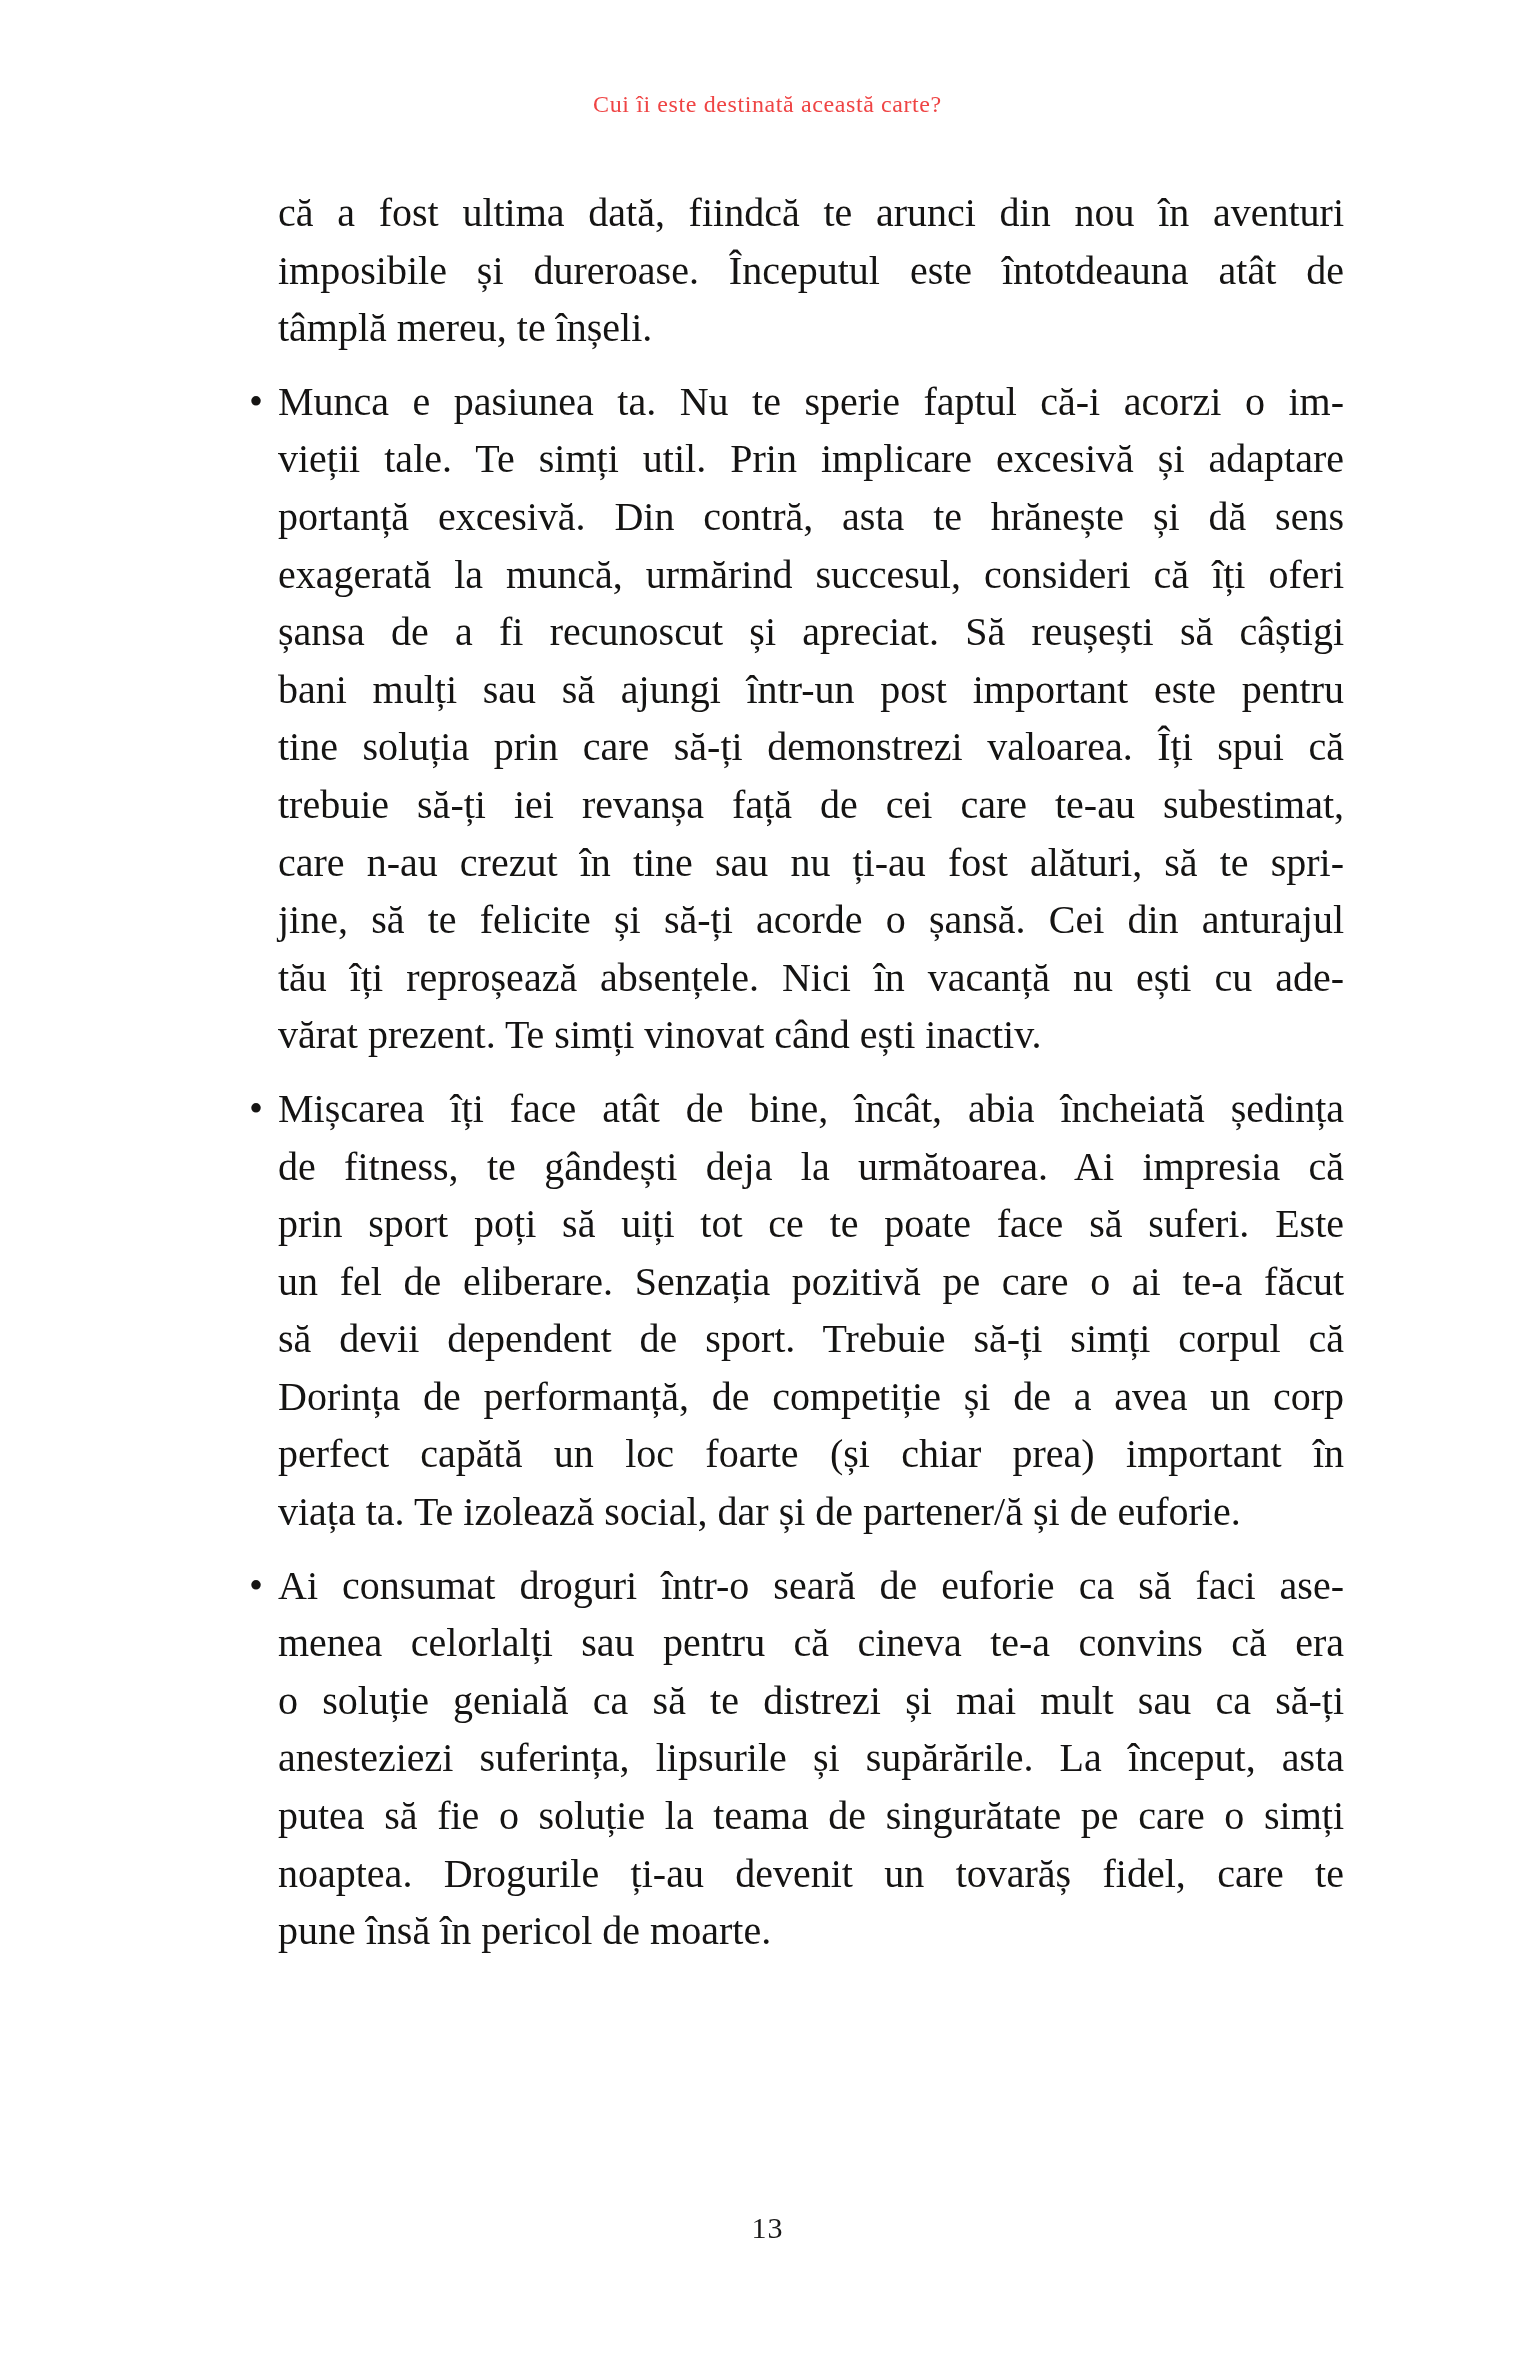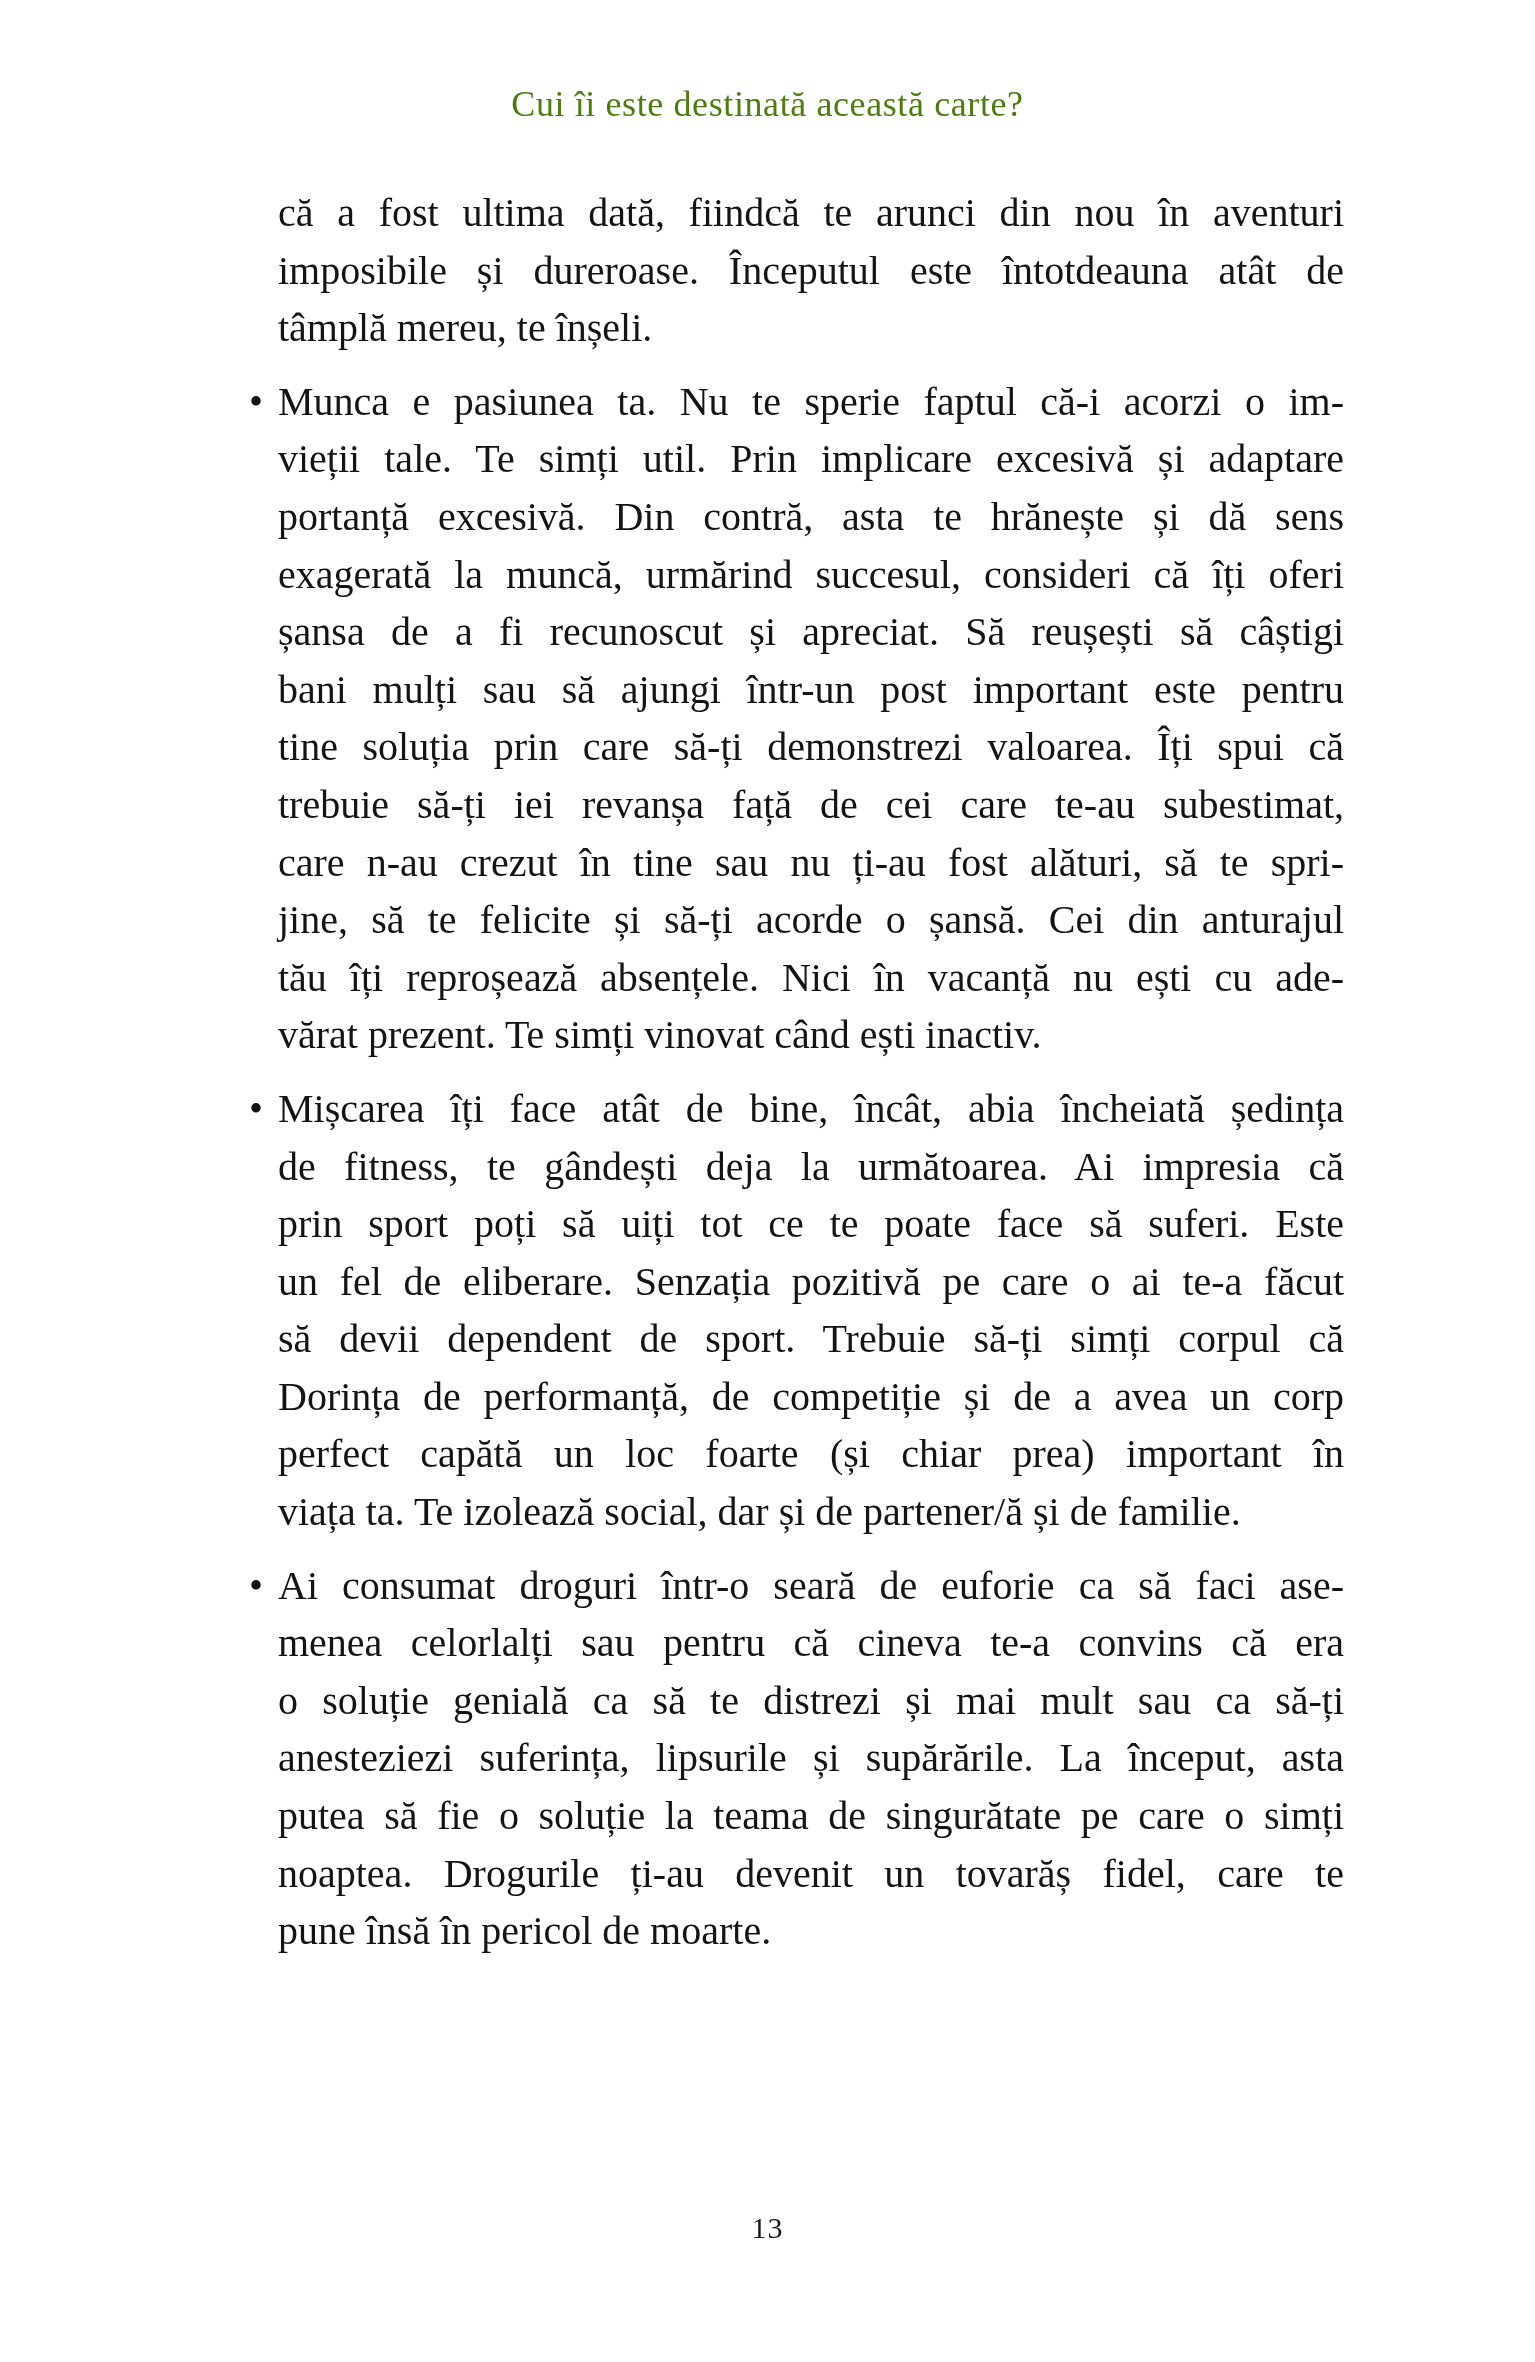--- a/index.html
+++ b/index.html
@@ -15,24 +15,24 @@
     font-family: "Liberation Serif", serif;
     color: #151413;
     overflow: hidden;
   }
   .running-header {
     position: absolute;
     top: 84px;
     left: 0;
     width: 1535px;
     text-align: center;
-    font-size: 36px;
+    font-size: 24px;
     line-height: 40px;
     letter-spacing: 0.6px;
-    color: #4d7c0f;
+    color: #ef4444;
     white-space: nowrap;
   }
   .text-block {
     position: absolute;
     left: 262px;
     top: 168px;
     width: 1098px;
     font-size: 40px;
     line-height: 57.6px;
     color: #151413;
@@ -102,21 +102,21 @@
 
   <div class="para">
     <span class="bullet">•</span>
     <div class="ln">Mișcarea îți face atât de bine, încât, abia încheiată ședința</div>
     <div class="ln">de fitness, te gândești deja la următoarea. Ai impresia că</div>
     <div class="ln">prin sport poți să uiți tot ce te poate face să suferi. Este</div>
     <div class="ln">un fel de eliberare. Senzația pozitivă pe care o ai te-a făcut</div>
     <div class="ln">să devii dependent de sport. Trebuie să-ți simți corpul că</div>
     <div class="ln">Dorința de performanță, de competiție și de a avea un corp</div>
     <div class="ln">perfect capătă un loc foarte (și chiar prea) important în</div>
-    <div class="ln ln-last">viața ta. Te izolează social, dar și de partener/ă și de familie.</div>
+    <div class="ln ln-last">viața ta. Te izolează social, dar și de partener/ă și de euforie.</div>
   </div>
 
   <div class="para">
     <span class="bullet">•</span>
     <div class="ln">Ai consumat droguri într-o seară de euforie ca să faci ase-</div>
     <div class="ln">menea celorlalți sau pentru că cineva te-a convins că era</div>
     <div class="ln">o soluție genială ca să te distrezi și mai mult sau ca să-ți</div>
     <div class="ln">anesteziezi suferința, lipsurile și supărările. La început, asta</div>
     <div class="ln">putea să fie o soluție la teama de singurătate pe care o simți</div>
     <div class="ln">noaptea. Drogurile ți-au devenit un tovarăș fidel, care te</div>

